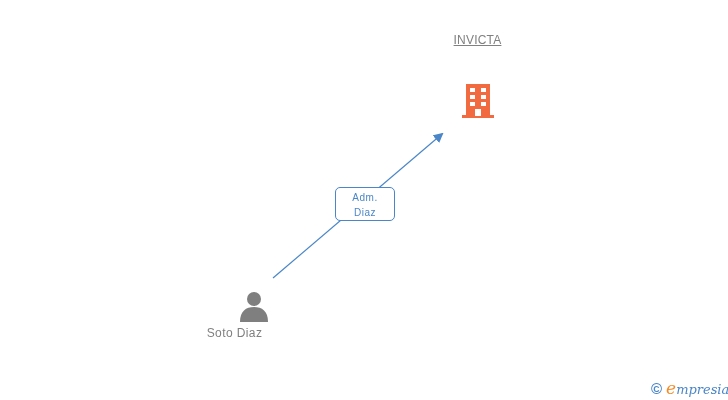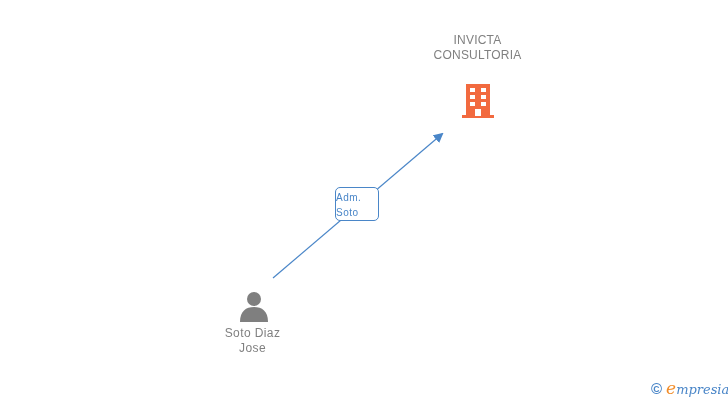--- a/index.html
+++ b/index.html
@@ -1,74 +1,72 @@
 <!DOCTYPE html>
 <html><head>
 <meta charset="utf-8">
 <style>
   html, body { margin:0; padding:0; }
   body { width:728px; height:400px; background:#ffffff; position:relative; overflow:hidden;
          font-family:"Liberation Sans", sans-serif; }
   .edges { position:absolute; left:0; top:0; width:728px; height:400px; }
   .company-label { position:absolute; left:405px; top:33px; width:145px; text-align:center;
-        font-size:12px; line-height:15px; color:#808080; letter-spacing:0.2px; }
+        font-size:12px; line-height:15px; color:#808080; letter-spacing:0.2px;text-decoration:underline; }
   .building { position:absolute; left:462px; top:84px; width:32px; height:34px; }
-  .role-badge { position:absolute; left:335px; top:187px; width:44px; height:34px; box-sizing:border-box;
+  .role-badge { position:absolute; left:335px; top:187px; width:60px; height:34px; box-sizing:border-box;
         border:1px solid #4a86c8; border-radius:5px; background:#fff; color:#4a86c8;
-        font-size:10px; line-height:15px; text-align:left; padding-top:2px; letter-spacing:0.5px; }
+        font-size:10px; line-height:15px; text-align:center; padding-top:2px; letter-spacing:0.5px; }
   .person-icon { position:absolute; left:238px; top:290px; width:32px; height:32px; }
-  .person-label { position:absolute; left:205px; top:326px; width:95px; text-align:center;
+  .person-label { position:absolute; left:187px; top:326px; width:95px; text-align:center;
         font-size:12px; line-height:15px; color:#808080; letter-spacing:0.4px; }
   .footer { position:absolute; left:651px; top:378px; height:20px; display:flex; align-items:center; gap:4px; }
   .copy { color:#4a86c8; font-size:15px; font-weight:bold; }
   .brand { color:#4a86c8; font-family:"DejaVu Serif", serif; font-style:italic; font-size:13px;text-align:center; }
   .brand-e { color:#f28c28; font-size:17px; }
 </style>
 </head>
 <body>
 
 <svg class="edges" viewBox="0 0 728 400">
   <defs>
     <marker id="arr" markerWidth="10" markerHeight="10" refX="8" refY="5" orient="auto" markerUnits="userSpaceOnUse">
       <path d="M0,0 L10,5 L0,10 Z" fill="#4a86c8"></path>
     </marker>
   </defs>
   <line x1="273" y1="278" x2="442" y2="134" stroke="#4a86c8" stroke-width="1.2" marker-end="url(#arr)"></line>
 </svg>
 
 <div class="company-label">
   <div>INVICTA</div>
-  <div>CONSULTORIA</div>
 </div>
 
 <svg class="building" viewBox="0 0 32 34">
   <rect x="4" y="0" width="24" height="32" fill="#f26a3f"></rect>
   <rect x="0" y="31" width="32" height="3" fill="#f26a3f"></rect>
   <g fill="#ffffff">
     <rect x="8" y="4" width="5" height="4"></rect>
       <rect x="19" y="4" width="5" height="4"></rect>
     <rect x="8" y="11" width="5" height="4"></rect>
       <rect x="19" y="11" width="5" height="4"></rect>
     <rect x="8" y="18" width="5" height="4"></rect>
       <rect x="19" y="18" width="5" height="4"></rect>
     <rect x="13" y="25" width="6" height="7"></rect>
   </g>
 </svg>
 
 <div class="role-badge">
   <div>Adm.</div>
-  <div>Soto</div>
+  <div>Diaz</div>
 </div>
 
 <svg class="person-icon" viewBox="0 0 32 32">
   <circle cx="16" cy="9" r="7" fill="#7f7f7f"></circle>
   <path d="M2,32 C2,21 8,17 16,17 C24,17 30,21 30,32 Z" fill="#7f7f7f"></path>
 </svg>
 
 <div class="person-label">
   <div>Soto Diaz</div>
-  <div>Jose</div>
 </div>
 
 <div class="footer">
   <span class="copy">©</span>
   <span class="brand"><span class="brand-e">e</span><span>mpresia</span></span>
 </div>
 
 </body></html>

